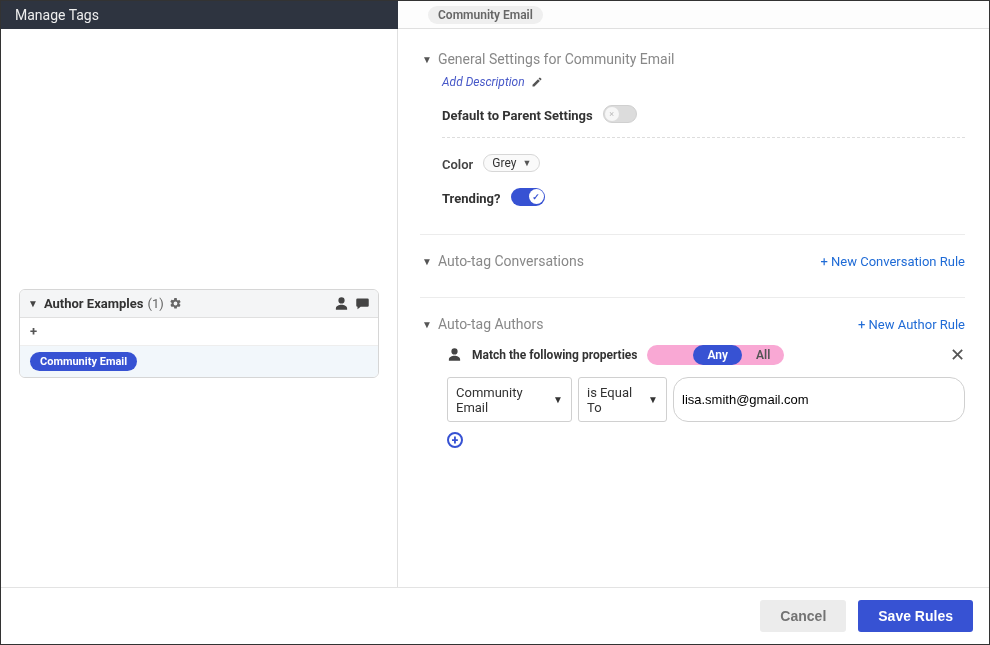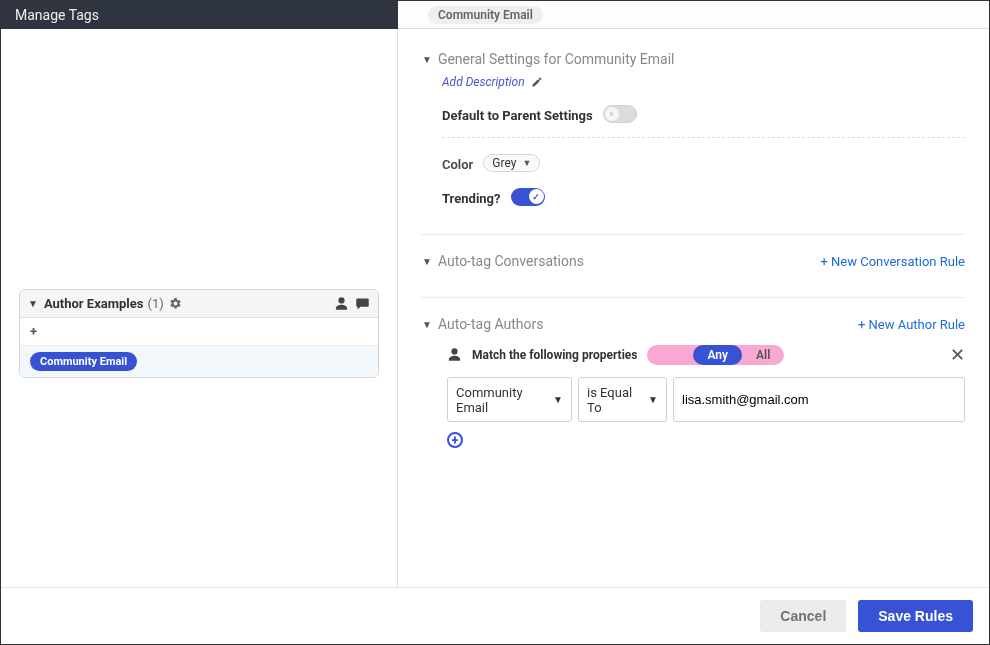--- a/index.html
+++ b/index.html
@@ -179,21 +179,21 @@
   .condition-row {
     display: flex; gap: 6px; padding-left: 5px; margin-bottom: 10px;
   }
   .select {
     display: flex; align-items: center; justify-content: space-between;
     border: 1px solid #d0d0d0; border-radius: 3px;
     padding: 5px 8px; font-size: 13px; background: #fff; cursor: pointer;
   }
   .select .arrow { font-size: 10px; color: #333; margin-left: 8px; }
   .text-input {
-    border: 1px solid #d0d0d0; border-radius: 3px;
+    border: 1px solid #d0d0d0; border-radius: 15px;
     padding: 14px 8px; font-size: 13px; flex: 1;
     outline: none;
   }
   .add-circle {
     width: 16px; height: 16px; border: 2px solid #3752d3; border-radius: 50%;
     display: inline-flex; align-items: center; justify-content: center;
     color: #3752d3; font-weight: 900; font-size: 12px; line-height: 1;
     cursor: pointer; margin-left: 5px;
   }
   .footer {

